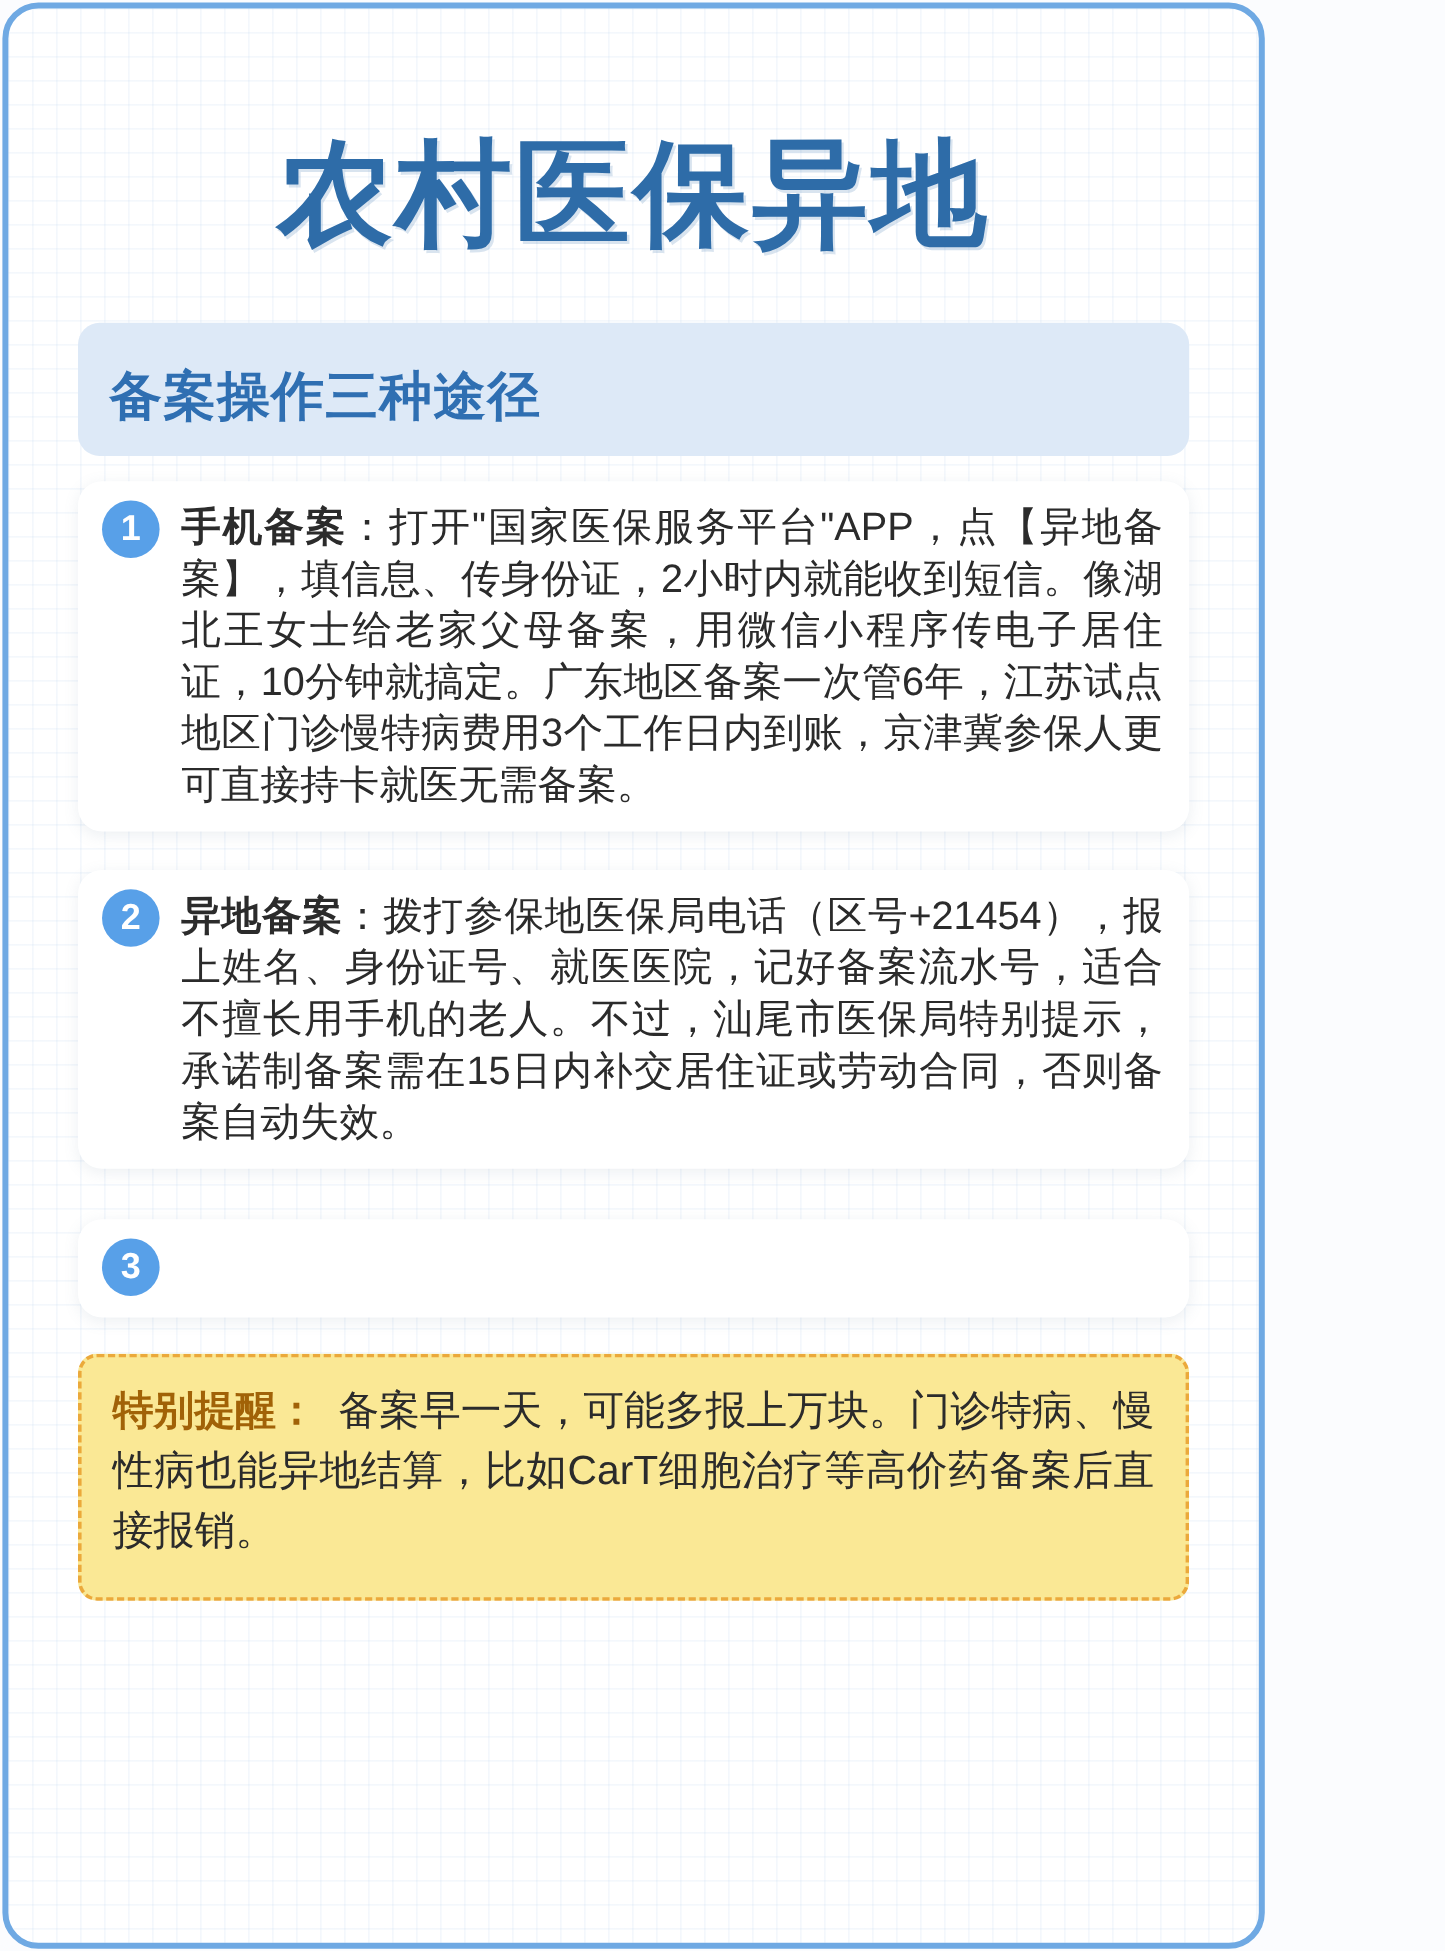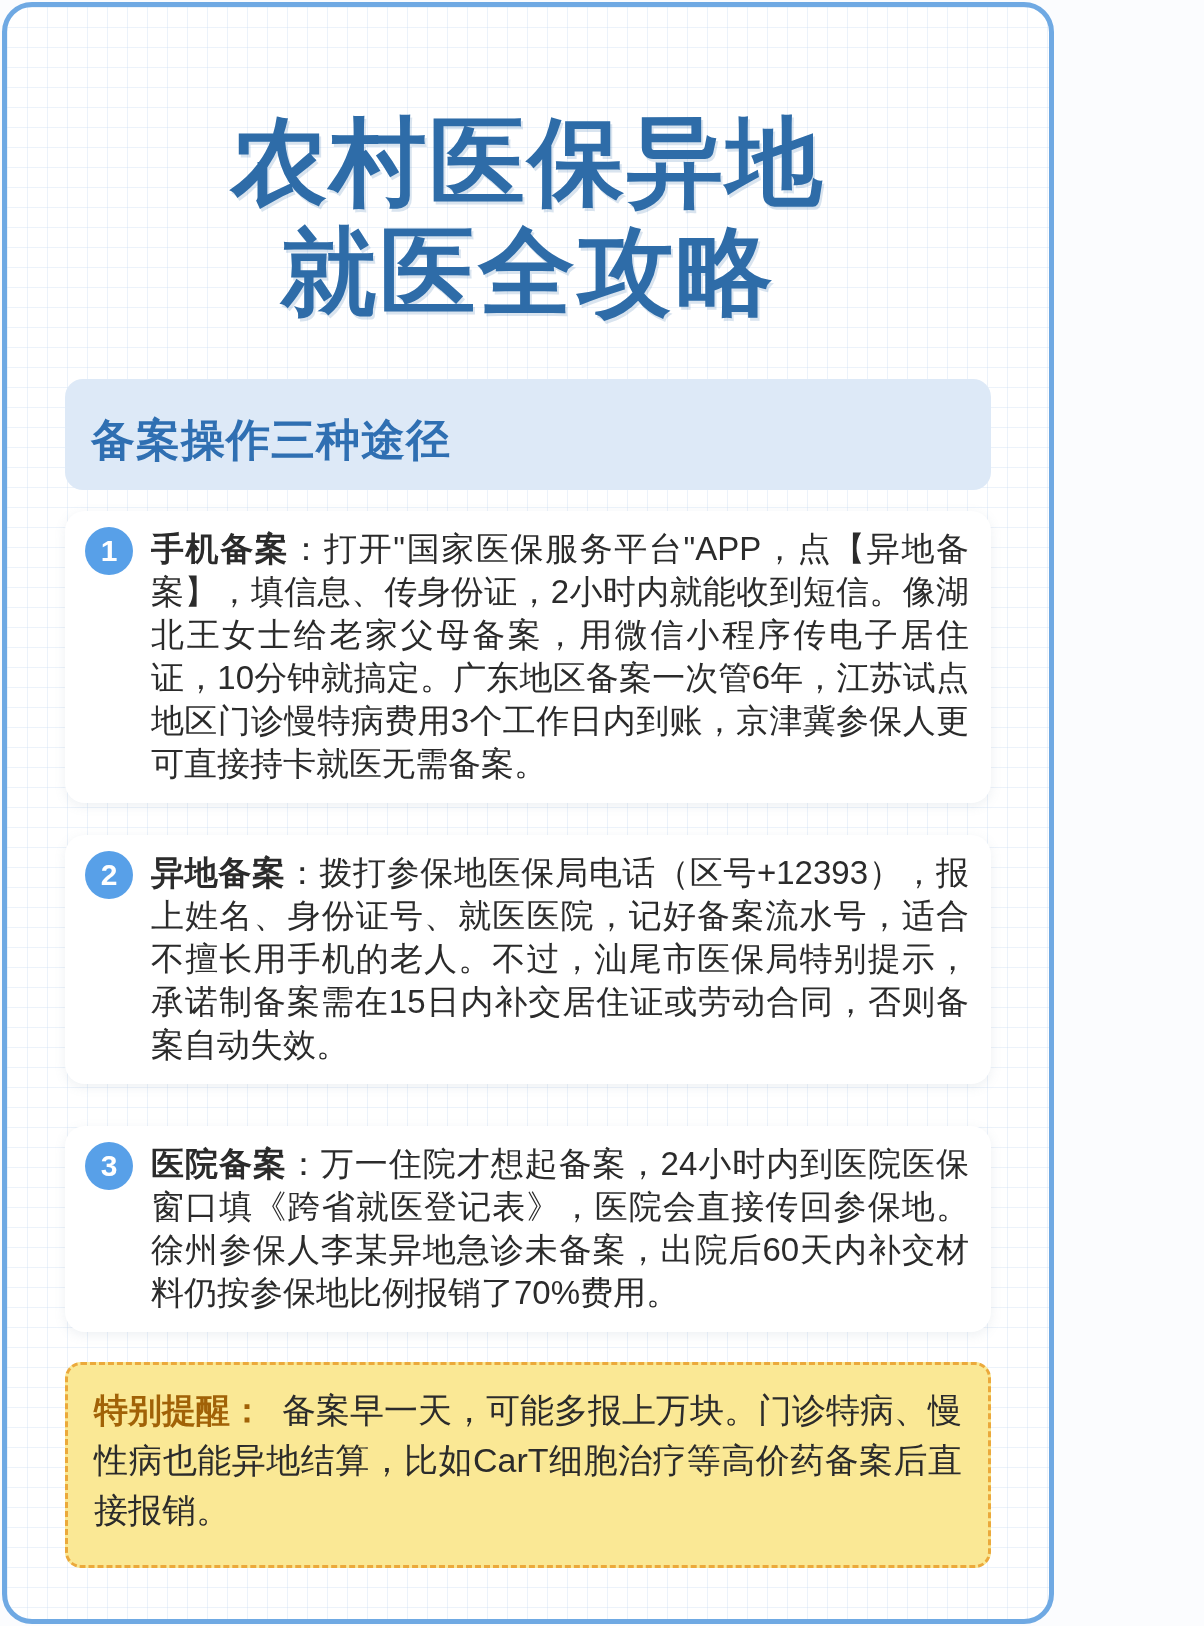--- a/index.html
+++ b/index.html
@@ -110,39 +110,37 @@
   }
 </style>
 </head>
 <body>
 
 <div class="page-frame">
   <div class="content">
 
     <h1 class="main-title">
       <span>农村医保异地</span><br>
-      <span>就医全攻略</span>
     </h1>
 
 
     <div class="section-header">
       <span>备案操作三种途径</span>
     </div>
 
     <div class="item-card first">
       <div class="num-badge">1</div>
       <div class="item-body"><span class="item-label">手机备案</span><span class="item-sep">：</span><span>打开"国家医保服务平台"APP，点【异地备案】，填信息、传身份证，2小时内就能收到短信。像湖北王女士给老家父母备案，用微信小程序传电子居住证，10分钟就搞定。广东地区备案一次管6年，江苏试点地区门诊慢特病费用3个工作日内到账，京津冀参保人更可直接持卡就医无需备案。</span></div>
     </div>
 
     <div class="item-card second">
       <div class="num-badge">2</div>
-      <div class="item-body"><span class="item-label">异地备案</span><span class="item-sep">：</span><span>拨打参保地医保局电话（区号+12393），报上姓名、身份证号、就医医院，记好备案流水号，适合不擅长用手机的老人。不过，汕尾市医保局特别提示，承诺制备案需在15日内补交居住证或劳动合同，否则备案自动失效。</span></div>
+      <div class="item-body"><span class="item-label">异地备案</span><span class="item-sep">：</span><span>拨打参保地医保局电话（区号+21454），报上姓名、身份证号、就医医院，记好备案流水号，适合不擅长用手机的老人。不过，汕尾市医保局特别提示，承诺制备案需在15日内补交居住证或劳动合同，否则备案自动失效。</span></div>
     </div>
 
     <div class="item-card third">
       <div class="num-badge">3</div>
-      <div class="item-body"><span class="item-label">医院备案</span><span class="item-sep">：</span><span>万一住院才想起备案，24小时内到医院医保窗口填《跨省就医登记表》，医院会直接传回参保地。徐州参保人李某异地急诊未备案，出院后60天内补交材料仍按参保地比例报销了70%费用。</span></div>
     </div>
 
     <div class="reminder-box"><span class="reminder-label">特别提醒：</span><span>备案早一天，可能多报上万块。门诊特病、慢性病也能异地结算，比如CarT细胞治疗等高价药备案后直接报销。</span></div>
 
   </div>
 </div>
 
 </body></html>

